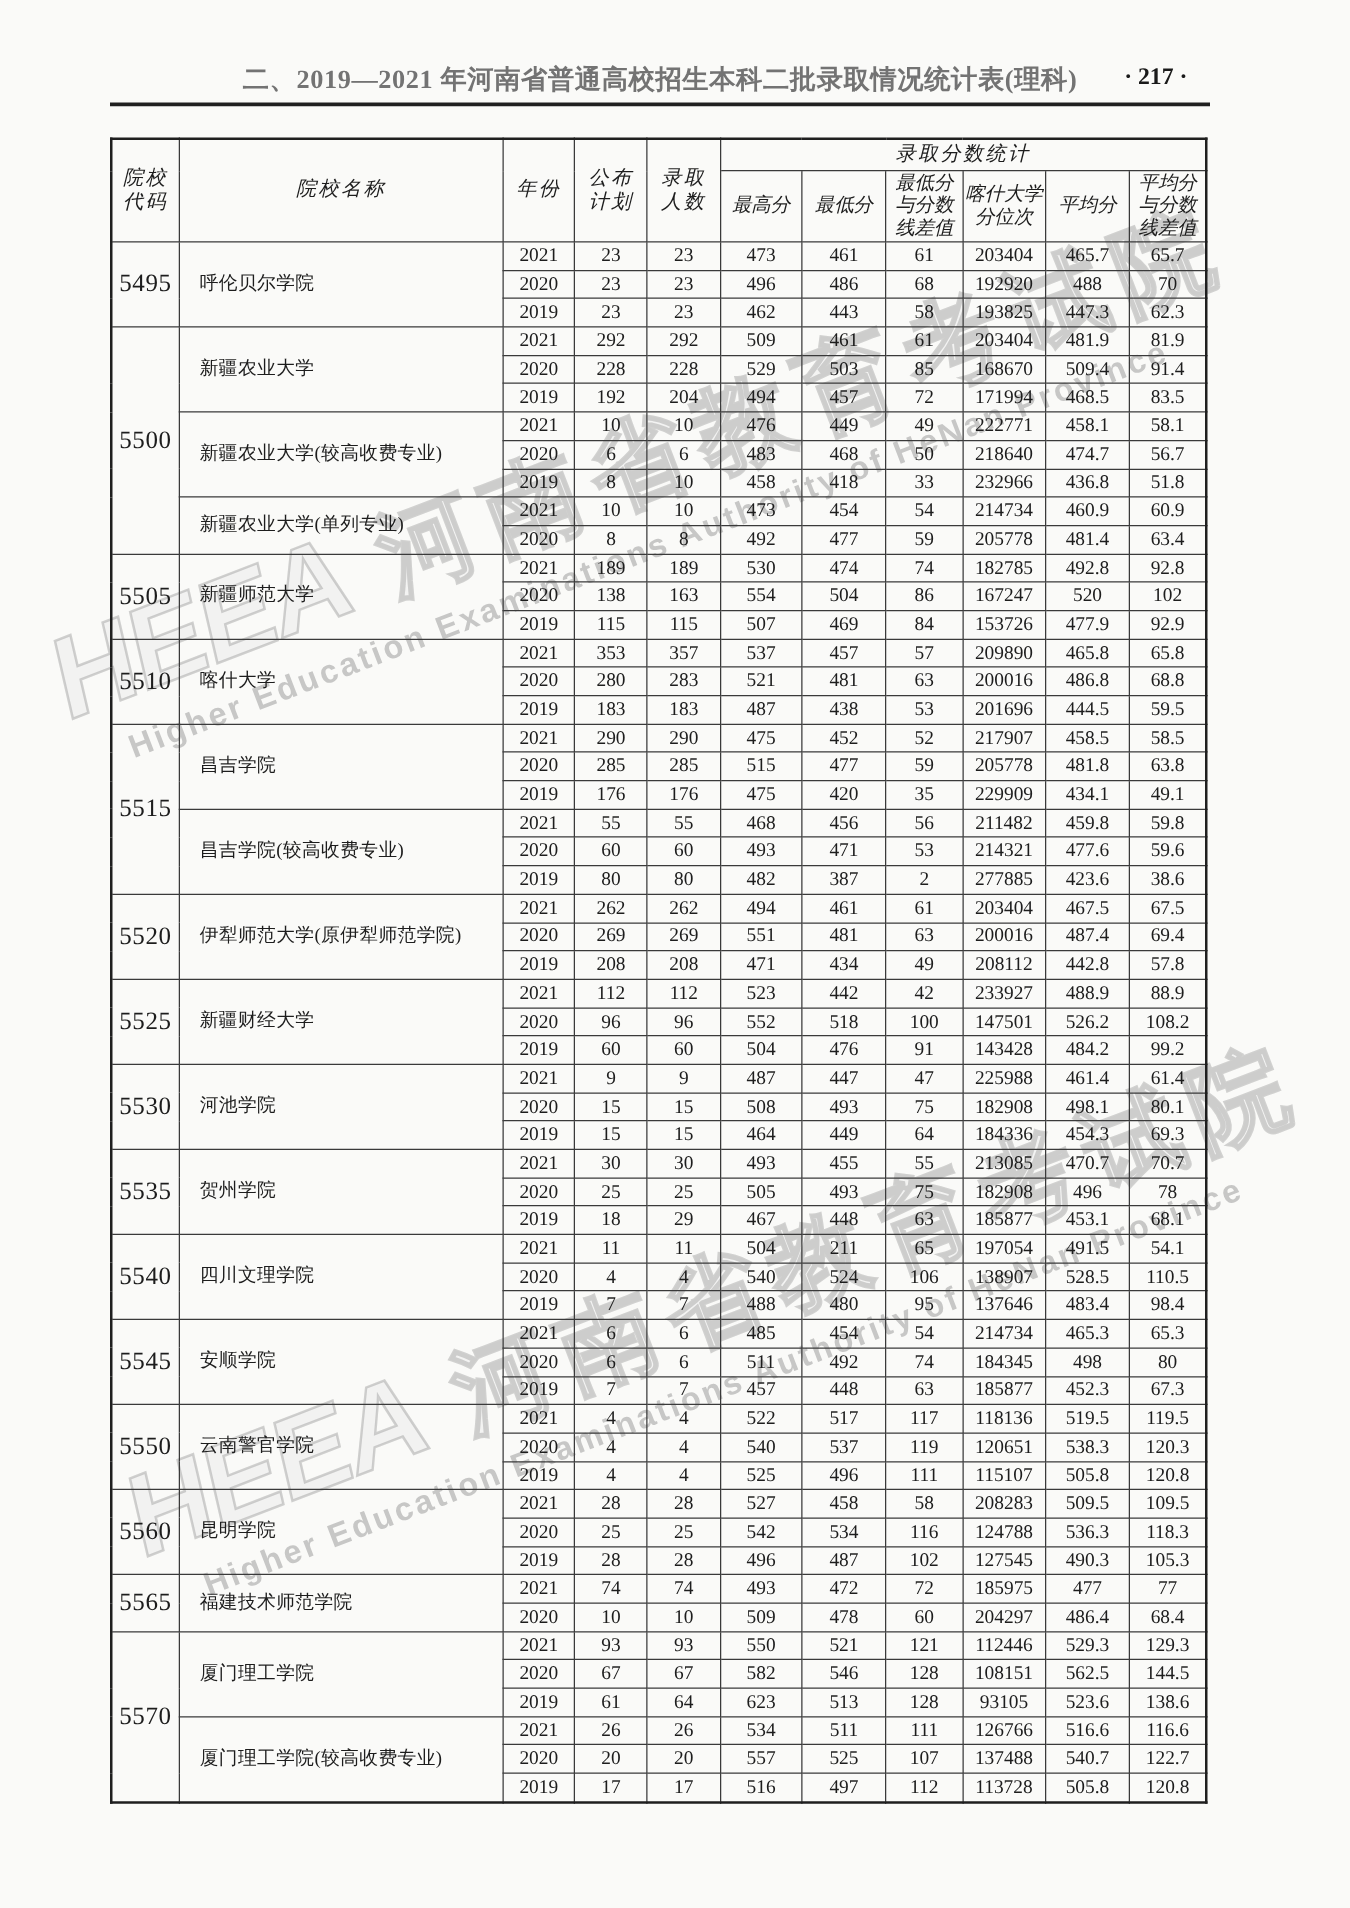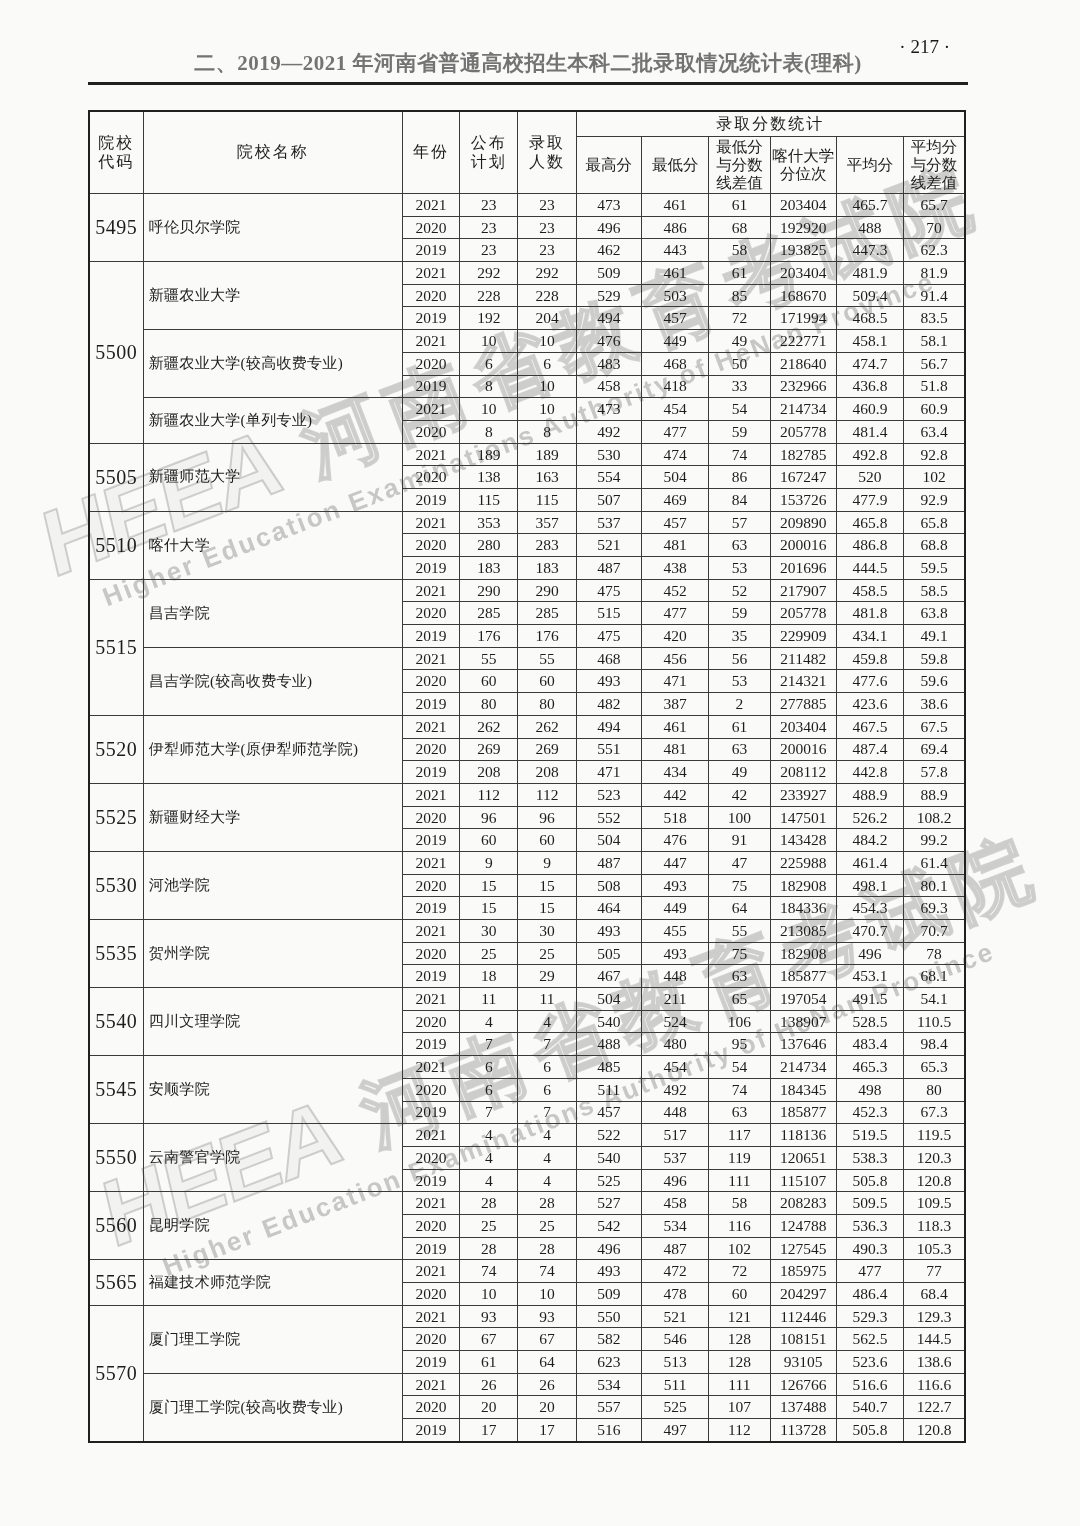--- a/index.html
+++ b/index.html
@@ -13,22 +13,22 @@
   .page { position:relative; width:1080px; height:1526px; }
 
   
   .doc-header { position:absolute; left:88px; top:0; width:880px; height:108px; z-index:2; }
   .doc-title {
     position:absolute; left:0; top:49px; width:100%;
     text-align:center; font-size:21px; font-weight:bold;
     letter-spacing:0.5px; white-space:nowrap; color:#737373;
   }
   .page-number {
-    position:absolute; right:18px; top:36px;
-    font-size:19px; font-weight:normal; color:#1a1a1a; white-space:nowrap;
+    position:absolute; right:18px; top:51px;
+    font-size:19px; font-weight:bold; color:#1a1a1a; white-space:nowrap;
   }
   .header-rule {
     position:absolute; left:0; top:82px; width:100%; height:3px;
     background:#202020;
   }
 
   
   .watermark {
     position:absolute; z-index:1; pointer-events:none;
     transform:rotate(-21deg); transform-origin:left bottom;
@@ -64,27 +64,27 @@
     border:2px solid #1f1f1f;
     background:transparent;
   }
   .stats th, .stats td {
     border:1px solid #3a3a3a;
     text-align:center; vertical-align:middle;
     padding:0; line-height:1.15;
     background:transparent;
     overflow:hidden;
   }
-  .stats thead th { font-weight:normal; font-size:15.5px; white-space:pre-line; }
+  .stats thead th { font-weight:normal; font-size:15.5px; white-space:pre-line;font-style:italic; }
   .stats thead tr.group-row th { height:24px; font-size:16px; letter-spacing:2px; }
   .stats thead tr.sub-row th { height:56px; }
   .stats tbody td { height:21.7px; font-size:15.5px; }
   .stats td.code { font-size:20px; letter-spacing:0.5px; }
   .stats td.name {
-    text-align:left; padding-left:5px; font-size:15px;
+    text-align:left; padding-left:16px; font-size:15px;
     letter-spacing:0.3px; white-space:nowrap;
   }
 </style>
 </head>
 <body>
 
 <div class="page">
 
   <div class="watermark wm-upper">
     <div class="wm-line1">

